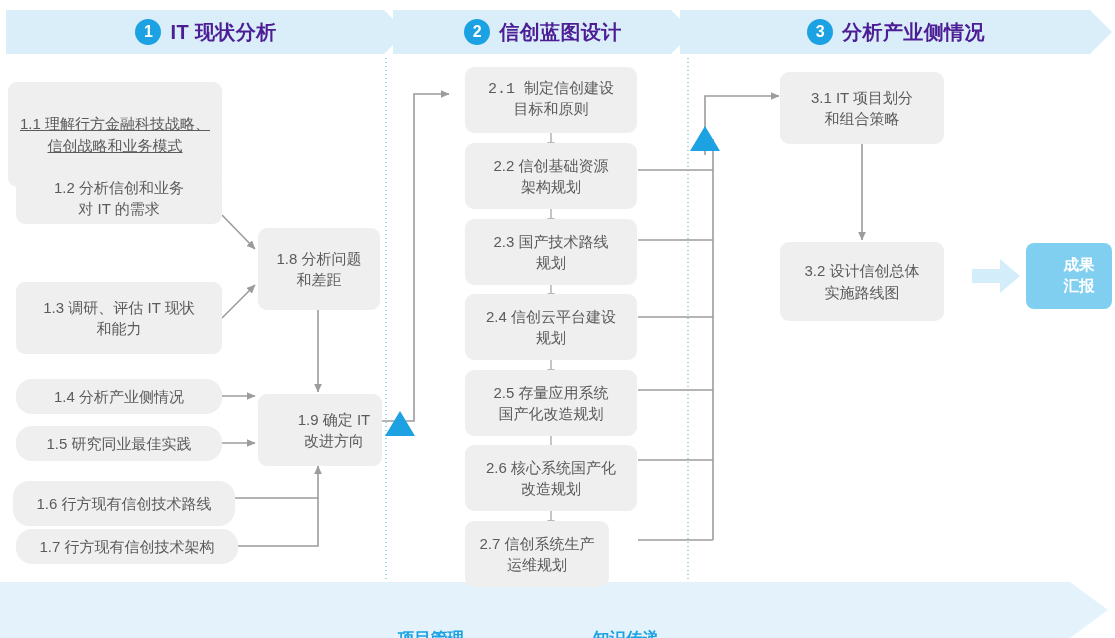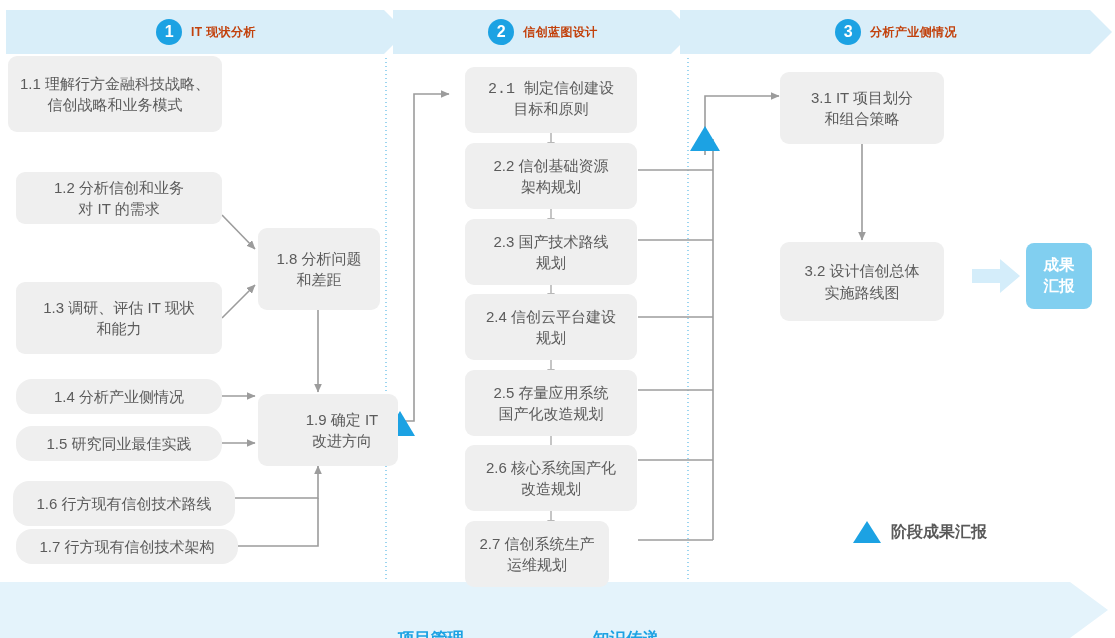--- a/index.html
+++ b/index.html
@@ -17,38 +17,38 @@
     justify-content:center;
   }
   .phase .chev{position:absolute;left:0;top:0;width:100%;height:100%;}
   .phase-inner{position:relative;display:flex;align-items:center;gap:9px;z-index:2;}
   .phase-num{
     width:26px;height:26px;border-radius:50%;
     background:#1CA2E3;color:#ffffff;font-size:16px;font-weight:bold;
     display:flex;align-items:center;justify-content:center;line-height:1;
   }
   .phase-label{
-    color:#c2410c;font-size:12px;font-weight:bold;letter-spacing:.4px;
+    color:#4c1d95;font-size:20px;font-weight:bold;letter-spacing:.4px;
     white-space:nowrap;
   }
 
   
   .box{
     position:absolute;background:#EFEFEF;border-radius:9px;
     display:flex;align-items:center;justify-content:center;text-align:center;
     font-size:15px;line-height:1.42;color:#5B5B5B;
     padding:0 8px;box-sizing:border-box;
   }
   .box.pill{border-radius:16px;}
 
   
   .deliver{
     position:absolute;background:#81CFF0;border-radius:8px;
     display:flex;align-items:center;justify-content:center;text-align:center;
-    color:#ffffff;font-weight:bold;font-size:15.5px;line-height:1.35;
+    color:#ffffff;font-weight:bold;font-size:15.5px;line-height:1.35;padding-left:20px;
   }
 
   
   .legend{position:absolute;display:flex;align-items:center;gap:10px;}
   .legend-tri{
     width:0;height:0;border-left:14px solid transparent;
     border-right:14px solid transparent;border-bottom:22px solid #1CA2E3;
   }
   .legend-text{font-size:16px;font-weight:bold;color:#595959;white-space:nowrap;}
   .band-label{
@@ -146,21 +146,21 @@
 
       <path d="M862,144 L862,240" marker-end="url(#ah)"></path>
     </g>
 
     <polygon points="400,411 385,436 415,436" fill="#1CA2E3"></polygon>
     <polygon points="705,126 690,151 720,151" fill="#1CA2E3"></polygon>
 
     <polygon points="972,269 1000,269 1000,259 1020,276 1000,293 1000,283 972,283" fill="#D4EDFA"></polygon>
   </svg>
 
-  <div class="box" style="left:8px;top:56px;width:214px;height:76px;">
+  <div class="box" style="left:8px;top:82px;width:214px;height:105px;text-decoration:underline;">
     <span>1.1 理解行方金融科技战略、<br>信创战略和业务模式</span>
   </div>
   <div class="box" style="left:16px;top:172px;width:206px;height:52px;">
     <span>1.2 分析信创和业务<br>对 IT 的需求</span>
   </div>
   <div class="box" style="left:16px;top:282px;width:206px;height:72px;">
     <span>1.3 调研、评估 IT 现状<br>和能力</span>
   </div>
   <div class="box pill" style="left:16px;top:379px;width:206px;height:35px;">
     <span>1.4 分析产业侧情况</span>
@@ -171,21 +171,21 @@
   <div class="box pill" style="left:13px;top:481px;width:222px;height:45px;">
     <span>1.6 行方现有信创技术路线</span>
   </div>
   <div class="box pill" style="left:16px;top:529px;width:222px;height:35px;">
     <span>1.7 行方现有信创技术架构</span>
   </div>
 
   <div class="box" style="left:258px;top:228px;width:122px;height:82px;">
     <span>1.8 分析问题<br>和差距</span>
   </div>
-  <div class="box" style="left:258px;top:394px;width:140px;height:72px;padding-left:36px;">
+  <div class="box" style="left:258px;top:394px;width:124px;height:72px;padding-left:36px;">
     <span>1.9 确定 IT<br>改进方向</span>
   </div>
 
   <div class="box" style="left:465px;top:67px;width:172px;height:66px;font-family:Liberation Mono, monospace;">
     <span>2.1 制定信创建设<br>目标和原则</span>
   </div>
   <div class="box" style="left:465px;top:143px;width:172px;height:66px;">
     <span>2.2 信创基础资源<br>架构规划</span>
   </div>
   <div class="box" style="left:465px;top:219px;width:172px;height:66px;">
@@ -208,18 +208,14 @@
     <span>3.1 IT 项目划分<br>和组合策略</span>
   </div>
   <div class="box" style="left:780px;top:242px;width:164px;height:79px;">
     <span>3.2 设计信创总体<br>实施路线图</span>
   </div>
 
   <div class="deliver" style="left:1026px;top:243px;width:66px;height:66px;">
     <span>成果<br>汇报</span>
   </div>
 
-  <div class="legend" style="left:853px;top:521px;">
-    <div class="legend-tri"></div>
-    <div class="legend-text">阶段成果汇报</div>
-  </div>
 
 </div>
 
 </body></html>

